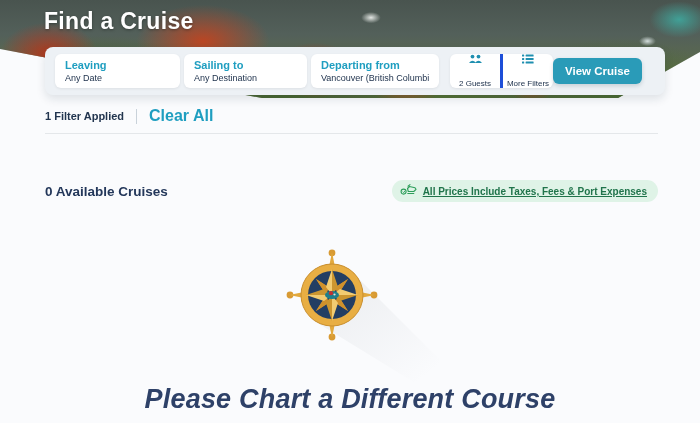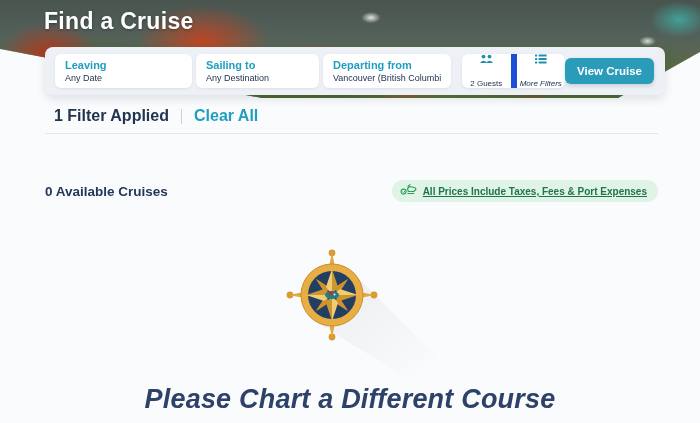--- a/index.html
+++ b/index.html
@@ -44,48 +44,48 @@
     display:flex; align-items:center; padding:0 10px;
   }
   .field-card {
     background:#fff; border-radius:6px; height:34px;
     box-shadow:0 1px 3px rgba(0,0,0,.07);
     padding:4px 10px; cursor:pointer; flex:none;
     display:flex; flex-direction:column; justify-content:center;
   }
   .field-card .f-label { font-size:11px; font-weight:bold; color:#1f9ec0; line-height:13px; white-space:nowrap; }
   .field-card .f-value { font-size:9px; color:#22354f; line-height:11px; margin-top:1px; white-space:nowrap; overflow:hidden; }
-  .card-leaving   { width:137px; margin-left:0; }
+  .card-leaving   { width:125px; margin-left:0; }
   .card-sailing   { width:123px; margin-left:4px; }
   .card-departing { width:128px; margin-left:4px; }
   .card-guests {
     width:103px; margin-left:11px; background:#fff; border-radius:6px; height:34px;
     box-shadow:0 1px 3px rgba(0,0,0,.07);
     display:flex; align-items:stretch; flex:none;
   }
   .guest-half {
     flex:1; display:flex; flex-direction:column; align-items:center; justify-content:center;
     cursor:pointer; gap:15px;
   }
-  .guest-half + .guest-half { border-left:6px solid #1d4ed8;font-style:italic; }
+  .guest-half + .guest-half { border-left:3px solid #1d4ed8; }
   .guest-half .g-label { font-size:8px; font-weight:500; color:#22354f; white-space:nowrap; }
   .guest-half svg { display:block; }
   .view-cruises-btn {
     margin-left:auto; margin-right:16px;
     background:#2a9bb8; color:#fff; border:none; border-radius:6px;
     font-family:inherit; font-size:11.5px; font-weight:bold;
     padding:7px 12px; cursor:pointer; white-space:nowrap;
     box-shadow:0 2px 4px rgba(20,60,80,.18);
   }
 
   
   .filter-row {
     position:absolute; left:45px; top:107px; display:flex; align-items:center; gap:12px;
   }
-  .filter-applied { font-size:16px; font-weight:bold; color:#22354f;margin-left:9px; }
+  .filter-applied { font-size:11px; font-weight:bold; color:#22354f; }
   .v-divider { width:1px; height:15px; background:#c9d2da; }
   .clear-all { font-size:16px; font-weight:bold; color:#1f9ec0; cursor:pointer; }
   .rule {
     position:absolute; left:45px; top:133px; width:613px; height:1px; background:#e4e7ea;
   }
 
   
   .results-row {
     position:absolute; left:45px; top:180px; width:613px;
     display:flex; align-items:center; justify-content:space-between;

